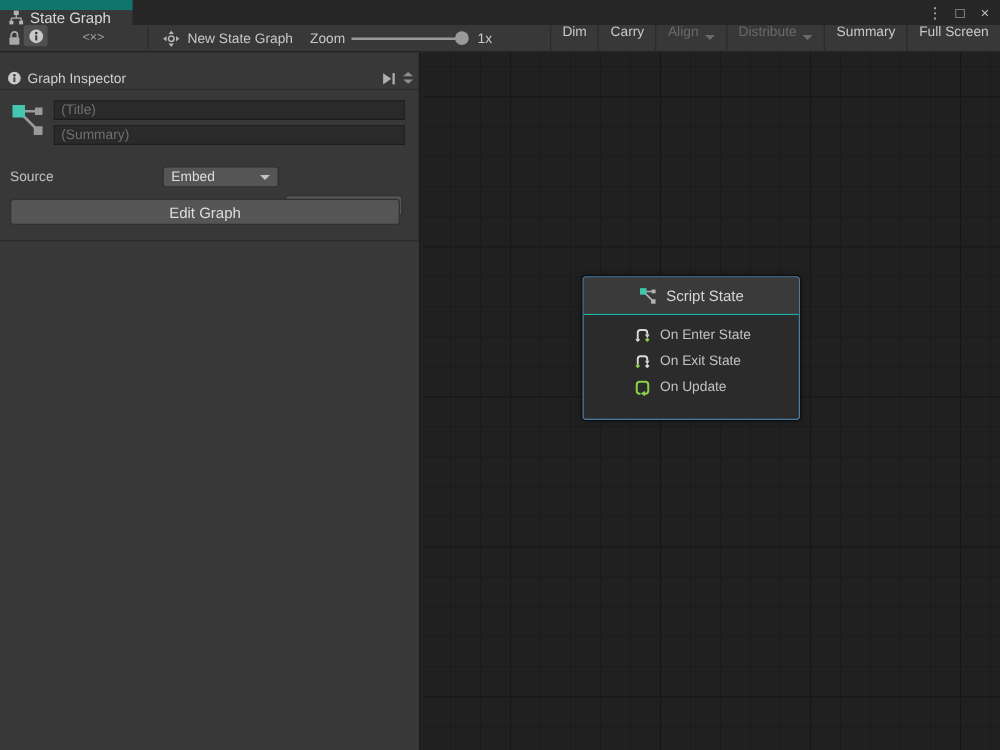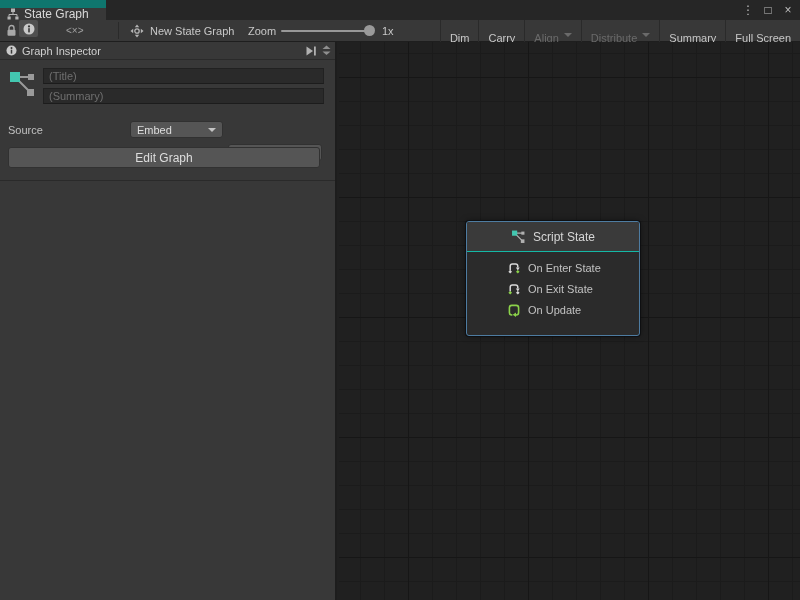--- a/index.html
+++ b/index.html
@@ -26,34 +26,34 @@
   }
   .tb-abs { position:absolute; top:0; height:21px; display:flex; align-items:center; }
   .icon-btn { display:flex; align-items:center; justify-content:center; height:17px; border-radius:2px; }
   .icon-btn.active { background:#505050; width:19px; }
   .tb-divider { position:absolute; top:2px; width:1px; height:17px; background:#2a2a2a; }
   .code-glyph { color:#a0a0a0; font-size:10px; letter-spacing:0px; }
   .slider-track { position:absolute; top:10px; height:2px; background:#999; border-radius:1px; }
   .slider-knob { position:absolute; top:5px; width:11px; height:11px; border-radius:50%; background:#9a9a9a; }
   .tb-right { position:absolute; right:0; top:0; height:21px; display:flex; align-items:stretch; }
   .tb-right .tbtn {
-    display:flex; align-items:flex-start; gap:5px; padding:12px 9px;
+    display:flex; align-items:flex-end; gap:5px; padding:12px 9px;
     border-left:1px solid #2a2a2a; color:#c8c8c8; cursor:default; font-size:11px;
   }
   .tb-right .tbtn.disabled { color:#6a6a6a; }
   .caret { width:0; height:0; border-left:4px solid transparent; border-right:4px solid transparent; border-top:4px solid #6a6a6a; margin-top:1px; }
   
   .inspector {
     position:absolute; left:0; top:42px; width:337px; height:558px;
     background:#383838; border-right:2px solid #1d1d1d;
     display:flex; flex-direction:column;
   }
   .insp-header {
     height:18px; display:flex; align-items:center; gap:5px; padding:0 4px 0 6px;
-    border-bottom:1px solid #2a2a2a; color:#d0d0d0;
+    border-bottom:1px solid #2a2a2a; color:#d0d0d0;margin-top:12px;
   }
   .insp-header .spacer { flex:1; }
   .insp-section1 { position:relative; height:121px; border-bottom:1px solid #2a2a2a; }
   .graph-glyph { position:absolute; left:9px; top:9px; }
   .tfield {
     position:absolute; left:43px; right:11px; height:16px;
     background:#2a2a2a; border:1px solid #212121; border-bottom-color:#1c1c1c;
     color:#cfcfcf; font-family:"Liberation Sans", sans-serif; font-size:11px; padding:0 5px;
     outline:none;
   }

